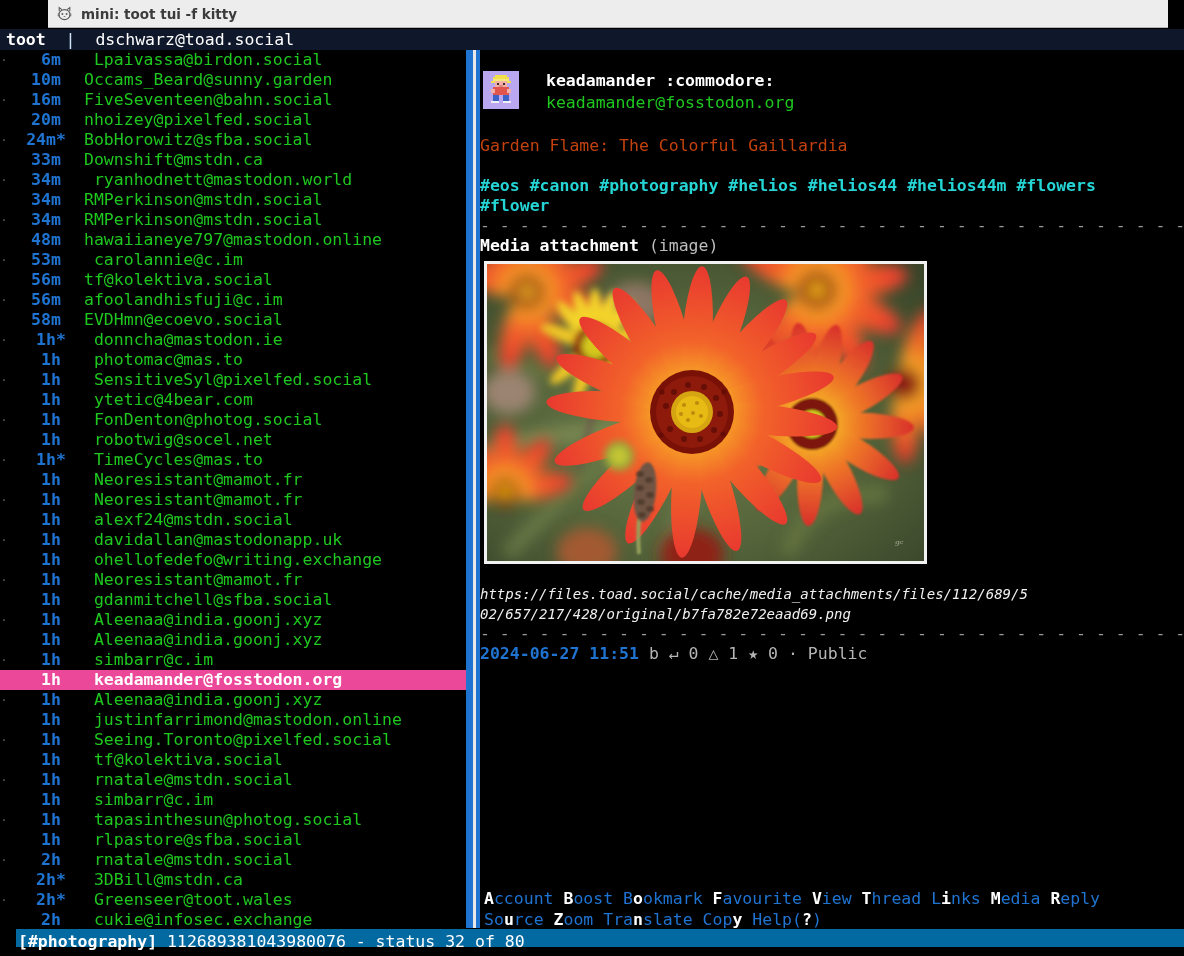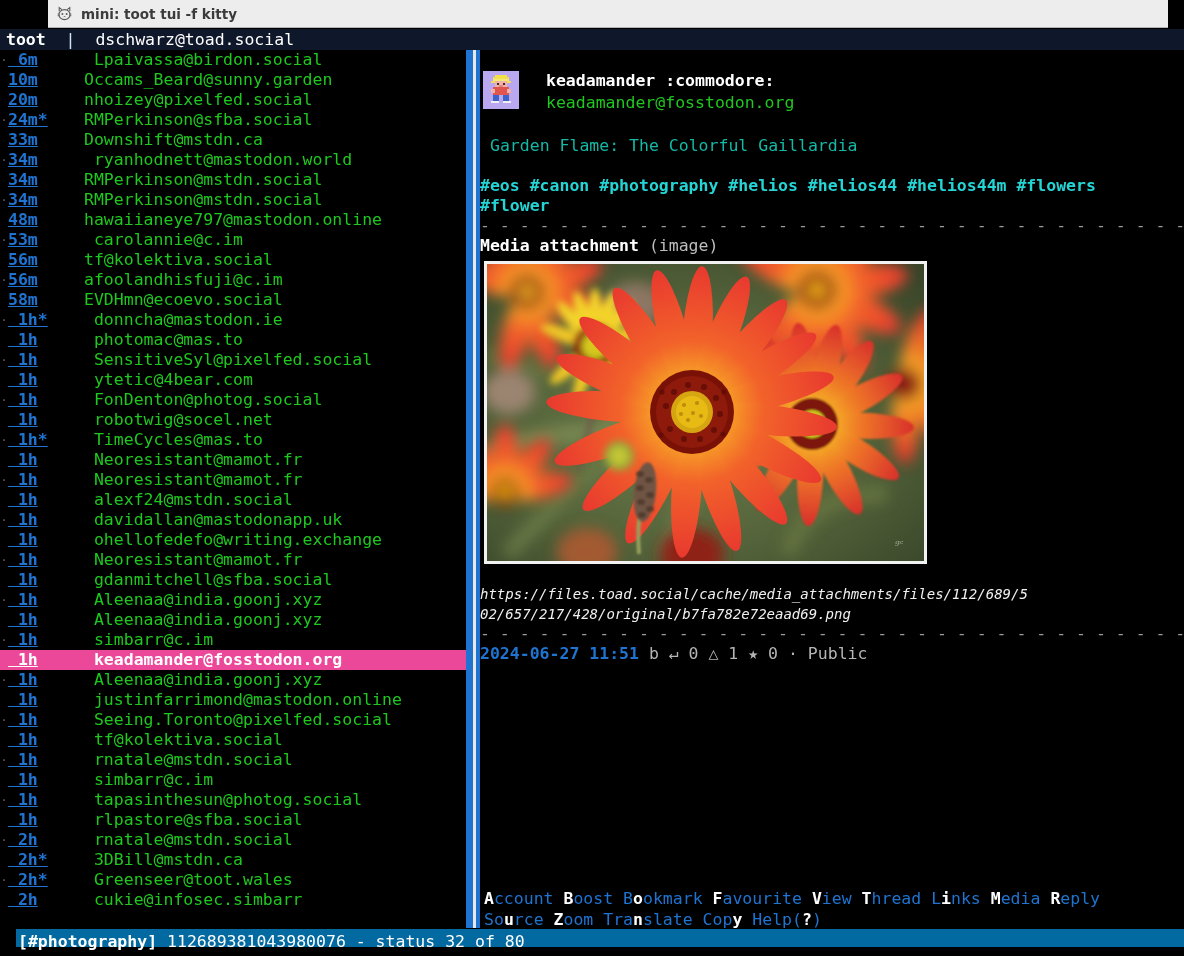--- a/index.html
+++ b/index.html
@@ -90,26 +90,25 @@
     display: inline-block;
     width: 8px;
     color: #5c5c5c;
     font-size: 13px;
     white-space: pre;
     vertical-align: top;
   }
   .listrow .rowtime {
     display: inline-block;
     width: 76px;
-    text-align: left;
+    text-align: center;
     color: #1f74d2;
     font-weight: bold;
     white-space: pre;
     vertical-align: top;
-    text-decoration: underline;
   }
   .listrow .rowacct {
     color: #1ec81e;
     white-space: pre;
     vertical-align: top;
   }
   .listrow.selected {
     background: #ec4899;
   }
   .listrow.selected .rowtime,
@@ -168,21 +167,21 @@
   }
   .dname {
     font-size: 16.5px; line-height: 22px;
     font-weight: bold; color: #ffffff; white-space: pre;
   }
   .dhandle {
     font-size: 16.5px; line-height: 22px;
     color: #1ec81e; white-space: pre;
   }
 
-  .dtext { color: #14b8a6; margin-left: 10px; }
+  .dtext { color: #c2410c; }
   .dtags { color: #25d5d5; font-weight: bold; }
   .drule {
     color: #9a9a9a;
     letter-spacing: 0px;
     overflow: hidden;
     font-size: 16.5px;
     line-height: 20px;
     white-space: pre;
     height: 20px;
   }
@@ -278,22 +277,23 @@
   <div class="topbar">
     <span style="display:inline-block;width:6px;"></span>
     <span class="tb-app">toot</span>
     <span class="tb-sep">  |  </span>
     <span class="tb-acct">dschwarz@toad.social</span>
   </div>
 
   <div class="listpane" id="listpane">
       <div class="listrow"><span class="rowgutter">·</span><span class="rowtime"> 6m</span><span class="rowacct"> Lpaivassa@birdon.social</span></div>
       <div class="listrow"><span class="rowgutter"> </span><span class="rowtime">10m</span><span class="rowacct">Occams_Beard@sunny.garden</span></div>
+      <div class="listrow"><span class="rowgutter">·</span><span class="rowtime">16m</span><span class="rowacct">FiveSeventeen@bahn.social</span></div>
       <div class="listrow"><span class="rowgutter"> </span><span class="rowtime">20m</span><span class="rowacct">nhoizey@pixelfed.social</span></div>
-      <div class="listrow"><span class="rowgutter">·</span><span class="rowtime">24m*</span><span class="rowacct">RMPerkinson@sfba.social</span></div>
+      <div class="listrow"><span class="rowgutter">·</span><span class="rowtime">24m*</span><span class="rowacct">BobHorowitz@sfba.social</span></div>
       <div class="listrow"><span class="rowgutter"> </span><span class="rowtime">33m</span><span class="rowacct">Downshift@mstdn.ca</span></div>
       <div class="listrow"><span class="rowgutter">·</span><span class="rowtime">34m</span><span class="rowacct"> ryanhodnett@mastodon.world</span></div>
       <div class="listrow"><span class="rowgutter"> </span><span class="rowtime">34m</span><span class="rowacct">RMPerkinson@mstdn.social</span></div>
       <div class="listrow"><span class="rowgutter">·</span><span class="rowtime">34m</span><span class="rowacct">RMPerkinson@mstdn.social</span></div>
       <div class="listrow"><span class="rowgutter"> </span><span class="rowtime">48m</span><span class="rowacct">hawaiianeye797@mastodon.online</span></div>
       <div class="listrow"><span class="rowgutter">·</span><span class="rowtime">53m</span><span class="rowacct"> carolannie@c.im</span></div>
       <div class="listrow"><span class="rowgutter"> </span><span class="rowtime">56m</span><span class="rowacct">tf@kolektiva.social</span></div>
       <div class="listrow"><span class="rowgutter">·</span><span class="rowtime">56m</span><span class="rowacct">afoolandhisfuji@c.im</span></div>
       <div class="listrow"><span class="rowgutter"> </span><span class="rowtime">58m</span><span class="rowacct">EVDHmn@ecoevo.social</span></div>
       <div class="listrow"><span class="rowgutter">·</span><span class="rowtime"> 1h*</span><span class="rowacct"> donncha@mastodon.ie</span></div>
@@ -318,21 +318,21 @@
       <div class="listrow"><span class="rowgutter"> </span><span class="rowtime"> 1h</span><span class="rowacct"> justinfarrimond@mastodon.online</span></div>
       <div class="listrow"><span class="rowgutter">·</span><span class="rowtime"> 1h</span><span class="rowacct"> Seeing.Toronto@pixelfed.social</span></div>
       <div class="listrow"><span class="rowgutter"> </span><span class="rowtime"> 1h</span><span class="rowacct"> tf@kolektiva.social</span></div>
       <div class="listrow"><span class="rowgutter">·</span><span class="rowtime"> 1h</span><span class="rowacct"> rnatale@mstdn.social</span></div>
       <div class="listrow"><span class="rowgutter"> </span><span class="rowtime"> 1h</span><span class="rowacct"> simbarr@c.im</span></div>
       <div class="listrow"><span class="rowgutter">·</span><span class="rowtime"> 1h</span><span class="rowacct"> tapasinthesun@photog.social</span></div>
       <div class="listrow"><span class="rowgutter"> </span><span class="rowtime"> 1h</span><span class="rowacct"> rlpastore@sfba.social</span></div>
       <div class="listrow"><span class="rowgutter">·</span><span class="rowtime"> 2h</span><span class="rowacct"> rnatale@mstdn.social</span></div>
       <div class="listrow"><span class="rowgutter"> </span><span class="rowtime"> 2h*</span><span class="rowacct"> 3DBill@mstdn.ca</span></div>
       <div class="listrow"><span class="rowgutter">·</span><span class="rowtime"> 2h*</span><span class="rowacct"> Greenseer@toot.wales</span></div>
-      <div class="listrow"><span class="rowgutter"> </span><span class="rowtime"> 2h</span><span class="rowacct"> cukie@infosec.simbarr</span></div>
+      <div class="listrow"><span class="rowgutter"> </span><span class="rowtime"> 2h</span><span class="rowacct"> cukie@infosec.exchange</span></div>
     </div>
 
   <div class="divider">
     <div class="thumb"></div>
   </div>
 
   <div class="detail">
 
     <div class="blank"></div>
 

